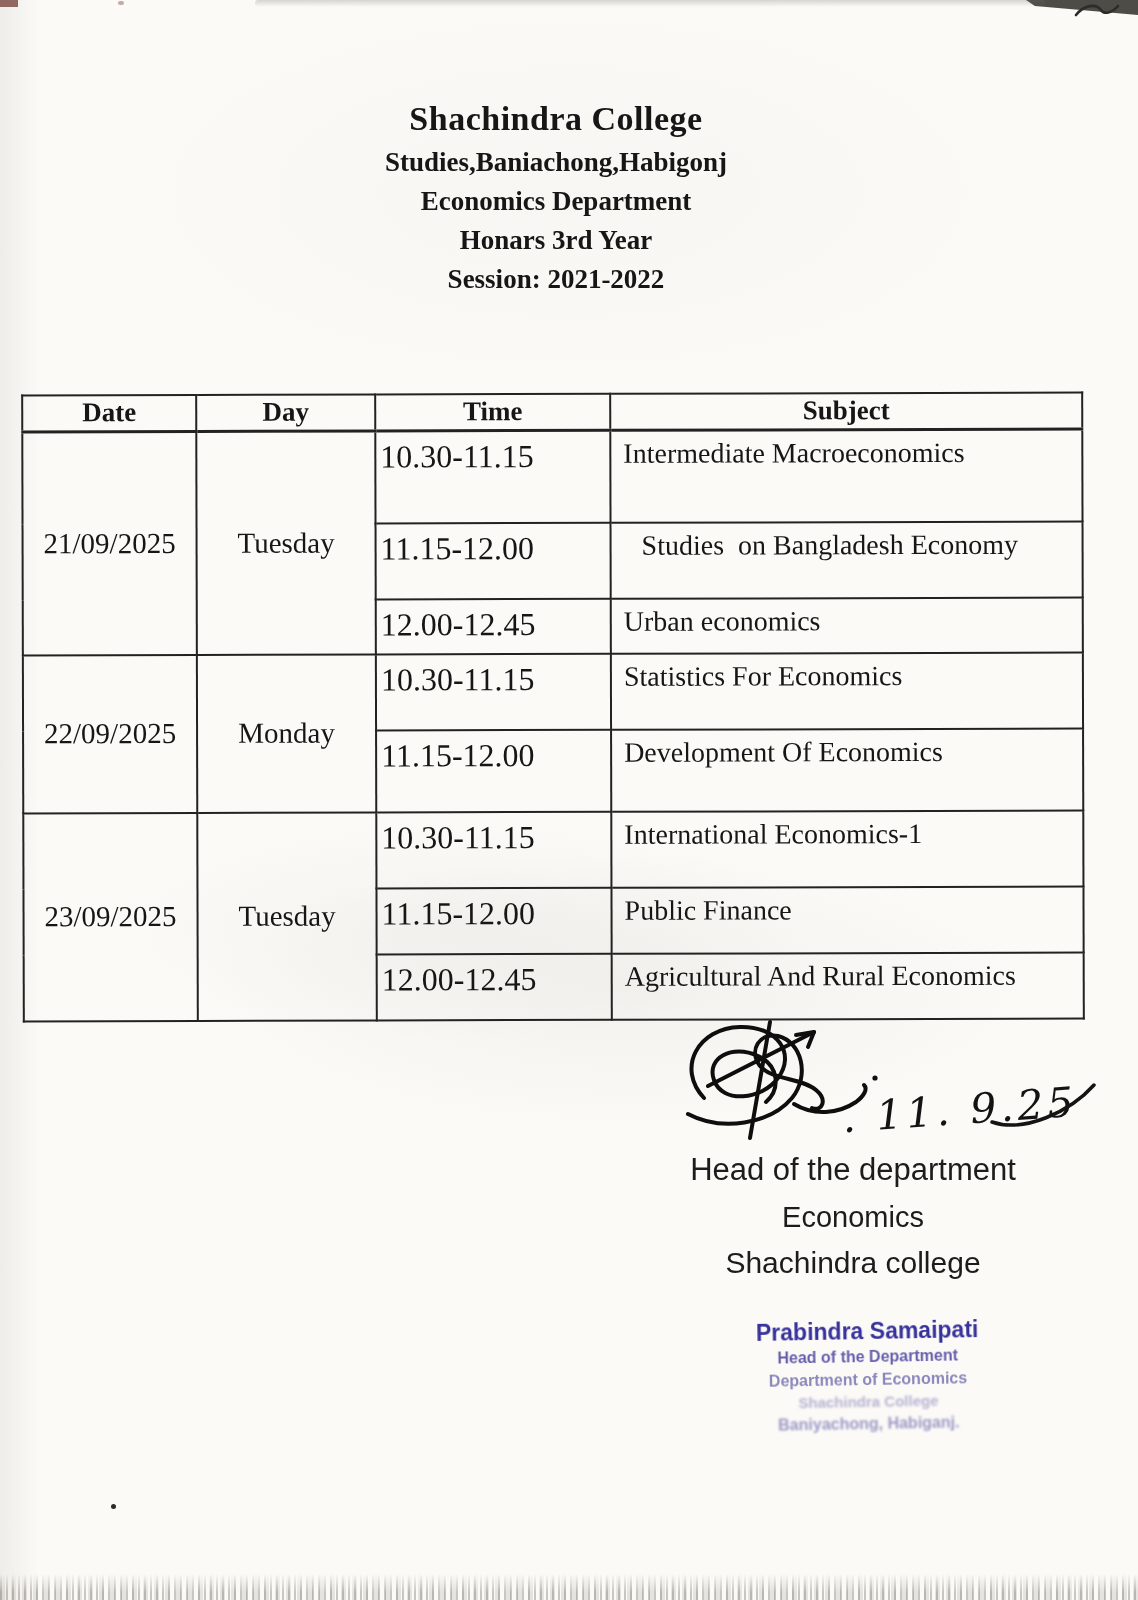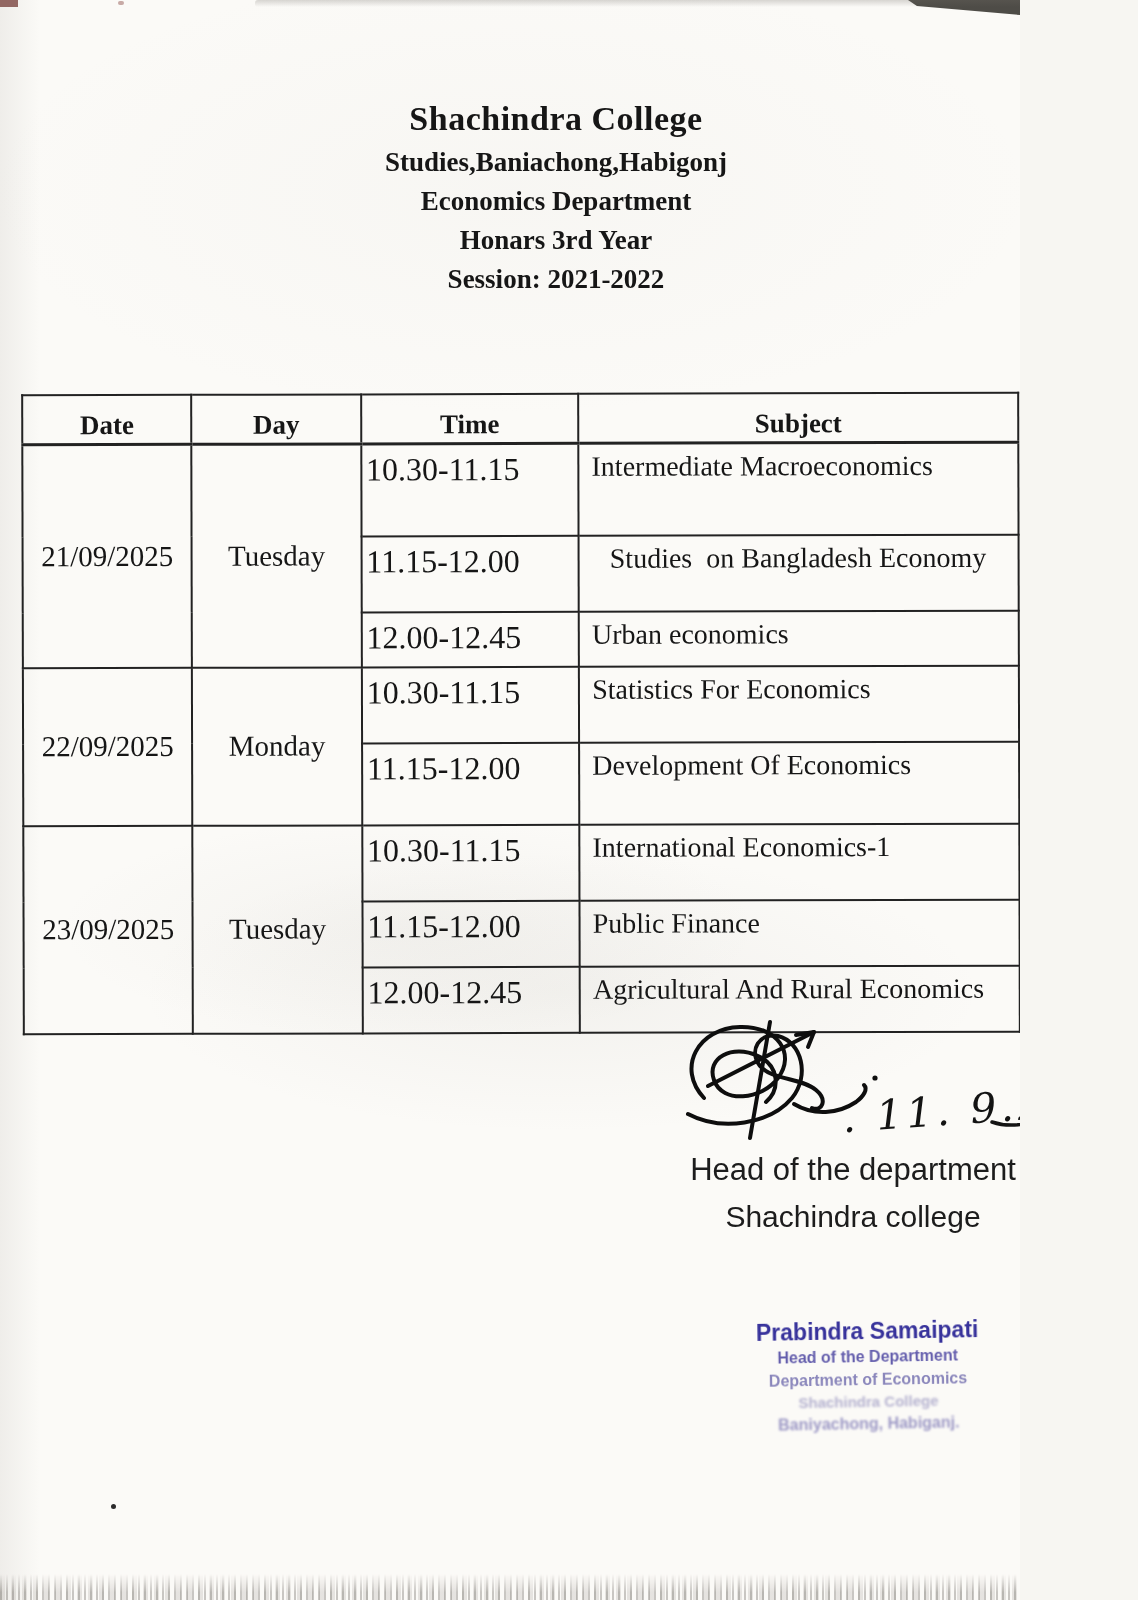--- a/index.html
+++ b/index.html
@@ -3,21 +3,21 @@
 <meta charset="utf-8">
 <style>
   html,body{margin:0;padding:0;}
   body{
     width:1138px;height:1600px;
     font-family:"Liberation Serif", serif;
     background:#f7f6f2;
     overflow:hidden;
   }
   .page{
-    position:relative;width:1020px;height:1600px;
+    position:relative;width:1138px;height:1600px;
     background:
       radial-gradient(ellipse 600px 200px at 55% 62%, rgba(170,166,158,0.10), rgba(170,166,158,0) 70%),
       radial-gradient(ellipse 500px 160px at 40% 58%, rgba(160,156,148,0.08), rgba(160,156,148,0) 70%),
       radial-gradient(ellipse 700px 300px at 50% 12%, rgba(200,196,188,0.07), rgba(200,196,188,0) 75%),
       linear-gradient(90deg, rgba(150,145,138,0.12), rgba(150,145,138,0) 40px),
       #fbfaf7;
     overflow:hidden;
   }
 
   
@@ -32,21 +32,21 @@
   
   table.sched{
     position:absolute;left:22px;top:393px;
     border-collapse:collapse;table-layout:fixed;
     transform:rotate(-0.15deg);
     color:#161616;
   }
   table.sched td,table.sched th{border:2px solid #222;overflow:hidden;}
   table.sched th{
     font-size:27px;font-weight:bold;text-align:center;
-    padding:14px 0 2px 0;border-bottom-width:3px;
+    padding:1px 0 2px 0;border-bottom-width:3px;
   }
   td.c-date,td.c-day{font-size:29px;text-align:center;vertical-align:middle;}
   td.c-time{font-size:32px;vertical-align:top;padding:6px 4px 0 4px;}
   td.c-subj{font-size:28px;vertical-align:top;padding:6px 4px 0 12px;white-space:pre-wrap;}
   td.c-subj.indent{padding-left:30px;}
   tr.rh{height:36px;}
   tr.r1a{height:92px;} tr.r1b{height:76px;} tr.r1c{height:55px;}
   tr.r2a{height:76px;} tr.r2b{height:82px;}
   tr.r3a{height:76px;} tr.r3b{height:66px;} tr.r3c{height:66px;}
 
@@ -206,20 +206,21 @@
     </g>
   </svg>
 
   <div class="sig-date">. 11. 9.25</div>
   <svg class="sig-swoosh" width="112" height="56" viewBox="0 0 112 56">
     <path d="M4,44 C36,55 82,34 106,7" fill="none" stroke="#141414" stroke-width="3.5" stroke-linecap="round"></path>
   </svg>
 
   <div class="sig-block">
     <div class="sig-l1">Head of the department</div>
+    <div class="sig-l2">Economics</div>
     <div class="sig-l3">Shachindra college</div>
   </div>
 
   <div class="stamp">
     <div class="st-1">Prabindra Samaipati</div>
     <div class="st-2">Head of the Department</div>
     <div class="st-3">Department of Economics</div>
     <div class="st-4">Shachindra College</div>
     <div class="st-5">Baniyachong, Habiganj.</div>
   </div>

